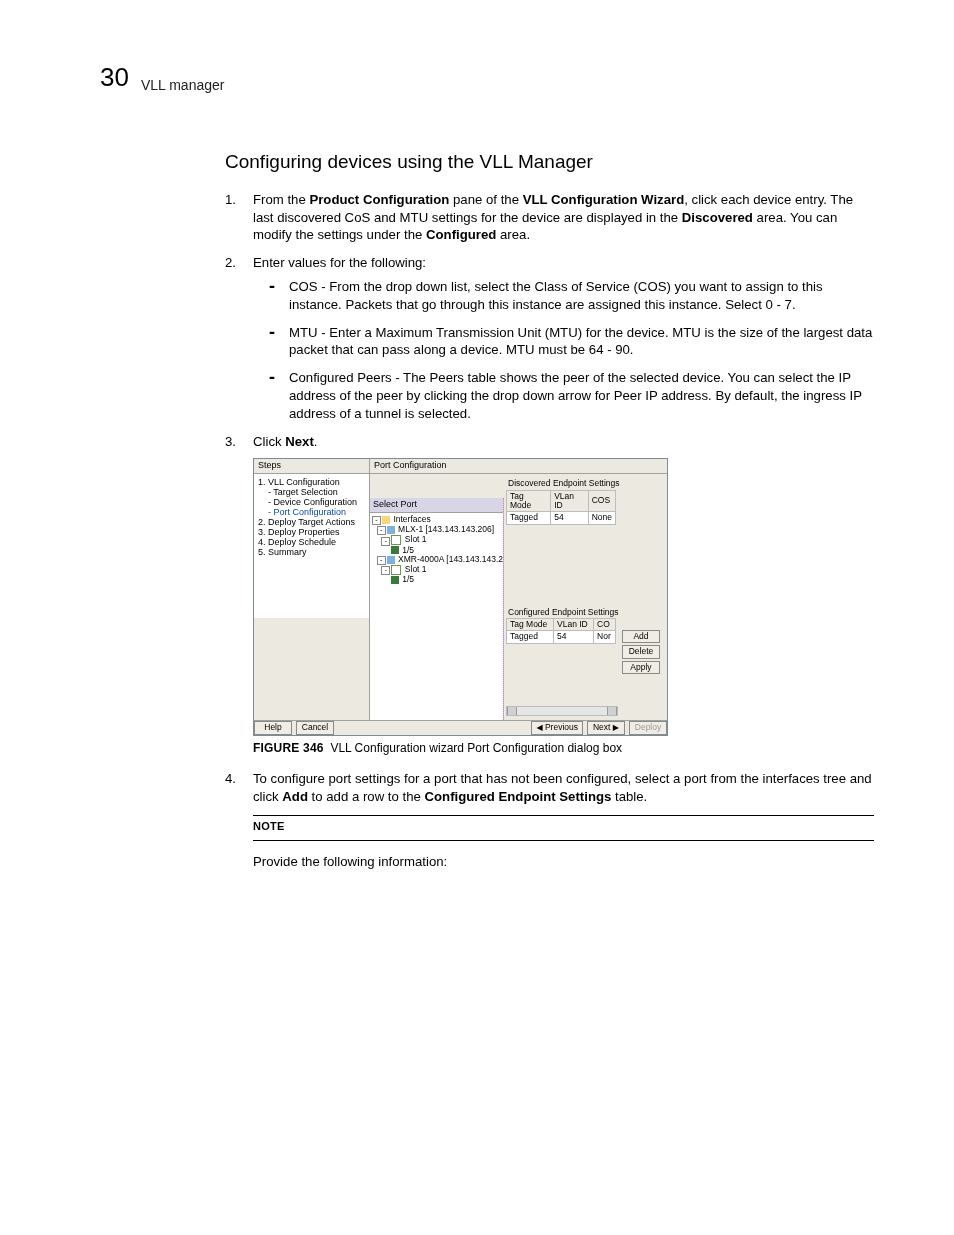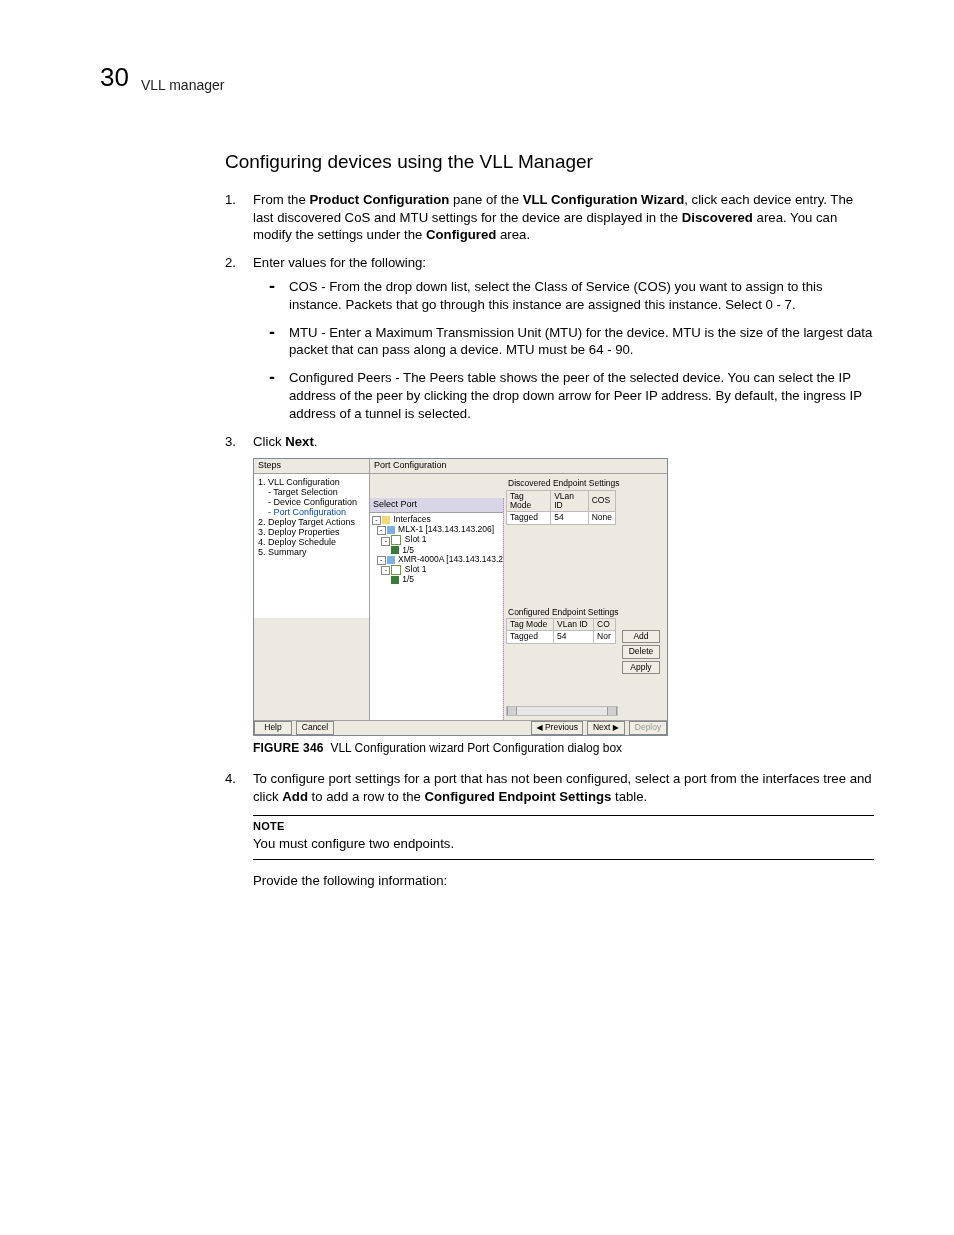--- a/index.html
+++ b/index.html
@@ -211,19 +211,18 @@
         <span class="fc-label">FIGURE 346</span>&nbsp;&nbsp;<span>VLL Configuration wizard Port Configuration dialog box</span>
       </div>
 
     </li>
 
     <li class="wide">
       <span>To configure port settings for a port that has not been configured, select a port from the interfaces tree and click </span><b>Add</b><span> to add a row to the </span><b>Configured Endpoint Settings</b><span> table.</span>
 
       <div class="note-block">
         <div class="note-label">NOTE</div>
-        <div class="note-text">You must configure two endpoints.</div>
       </div>
 
       <p>Provide the following information:</p>
     </li>
   </ol>
 </div>
 
 </body></html>

